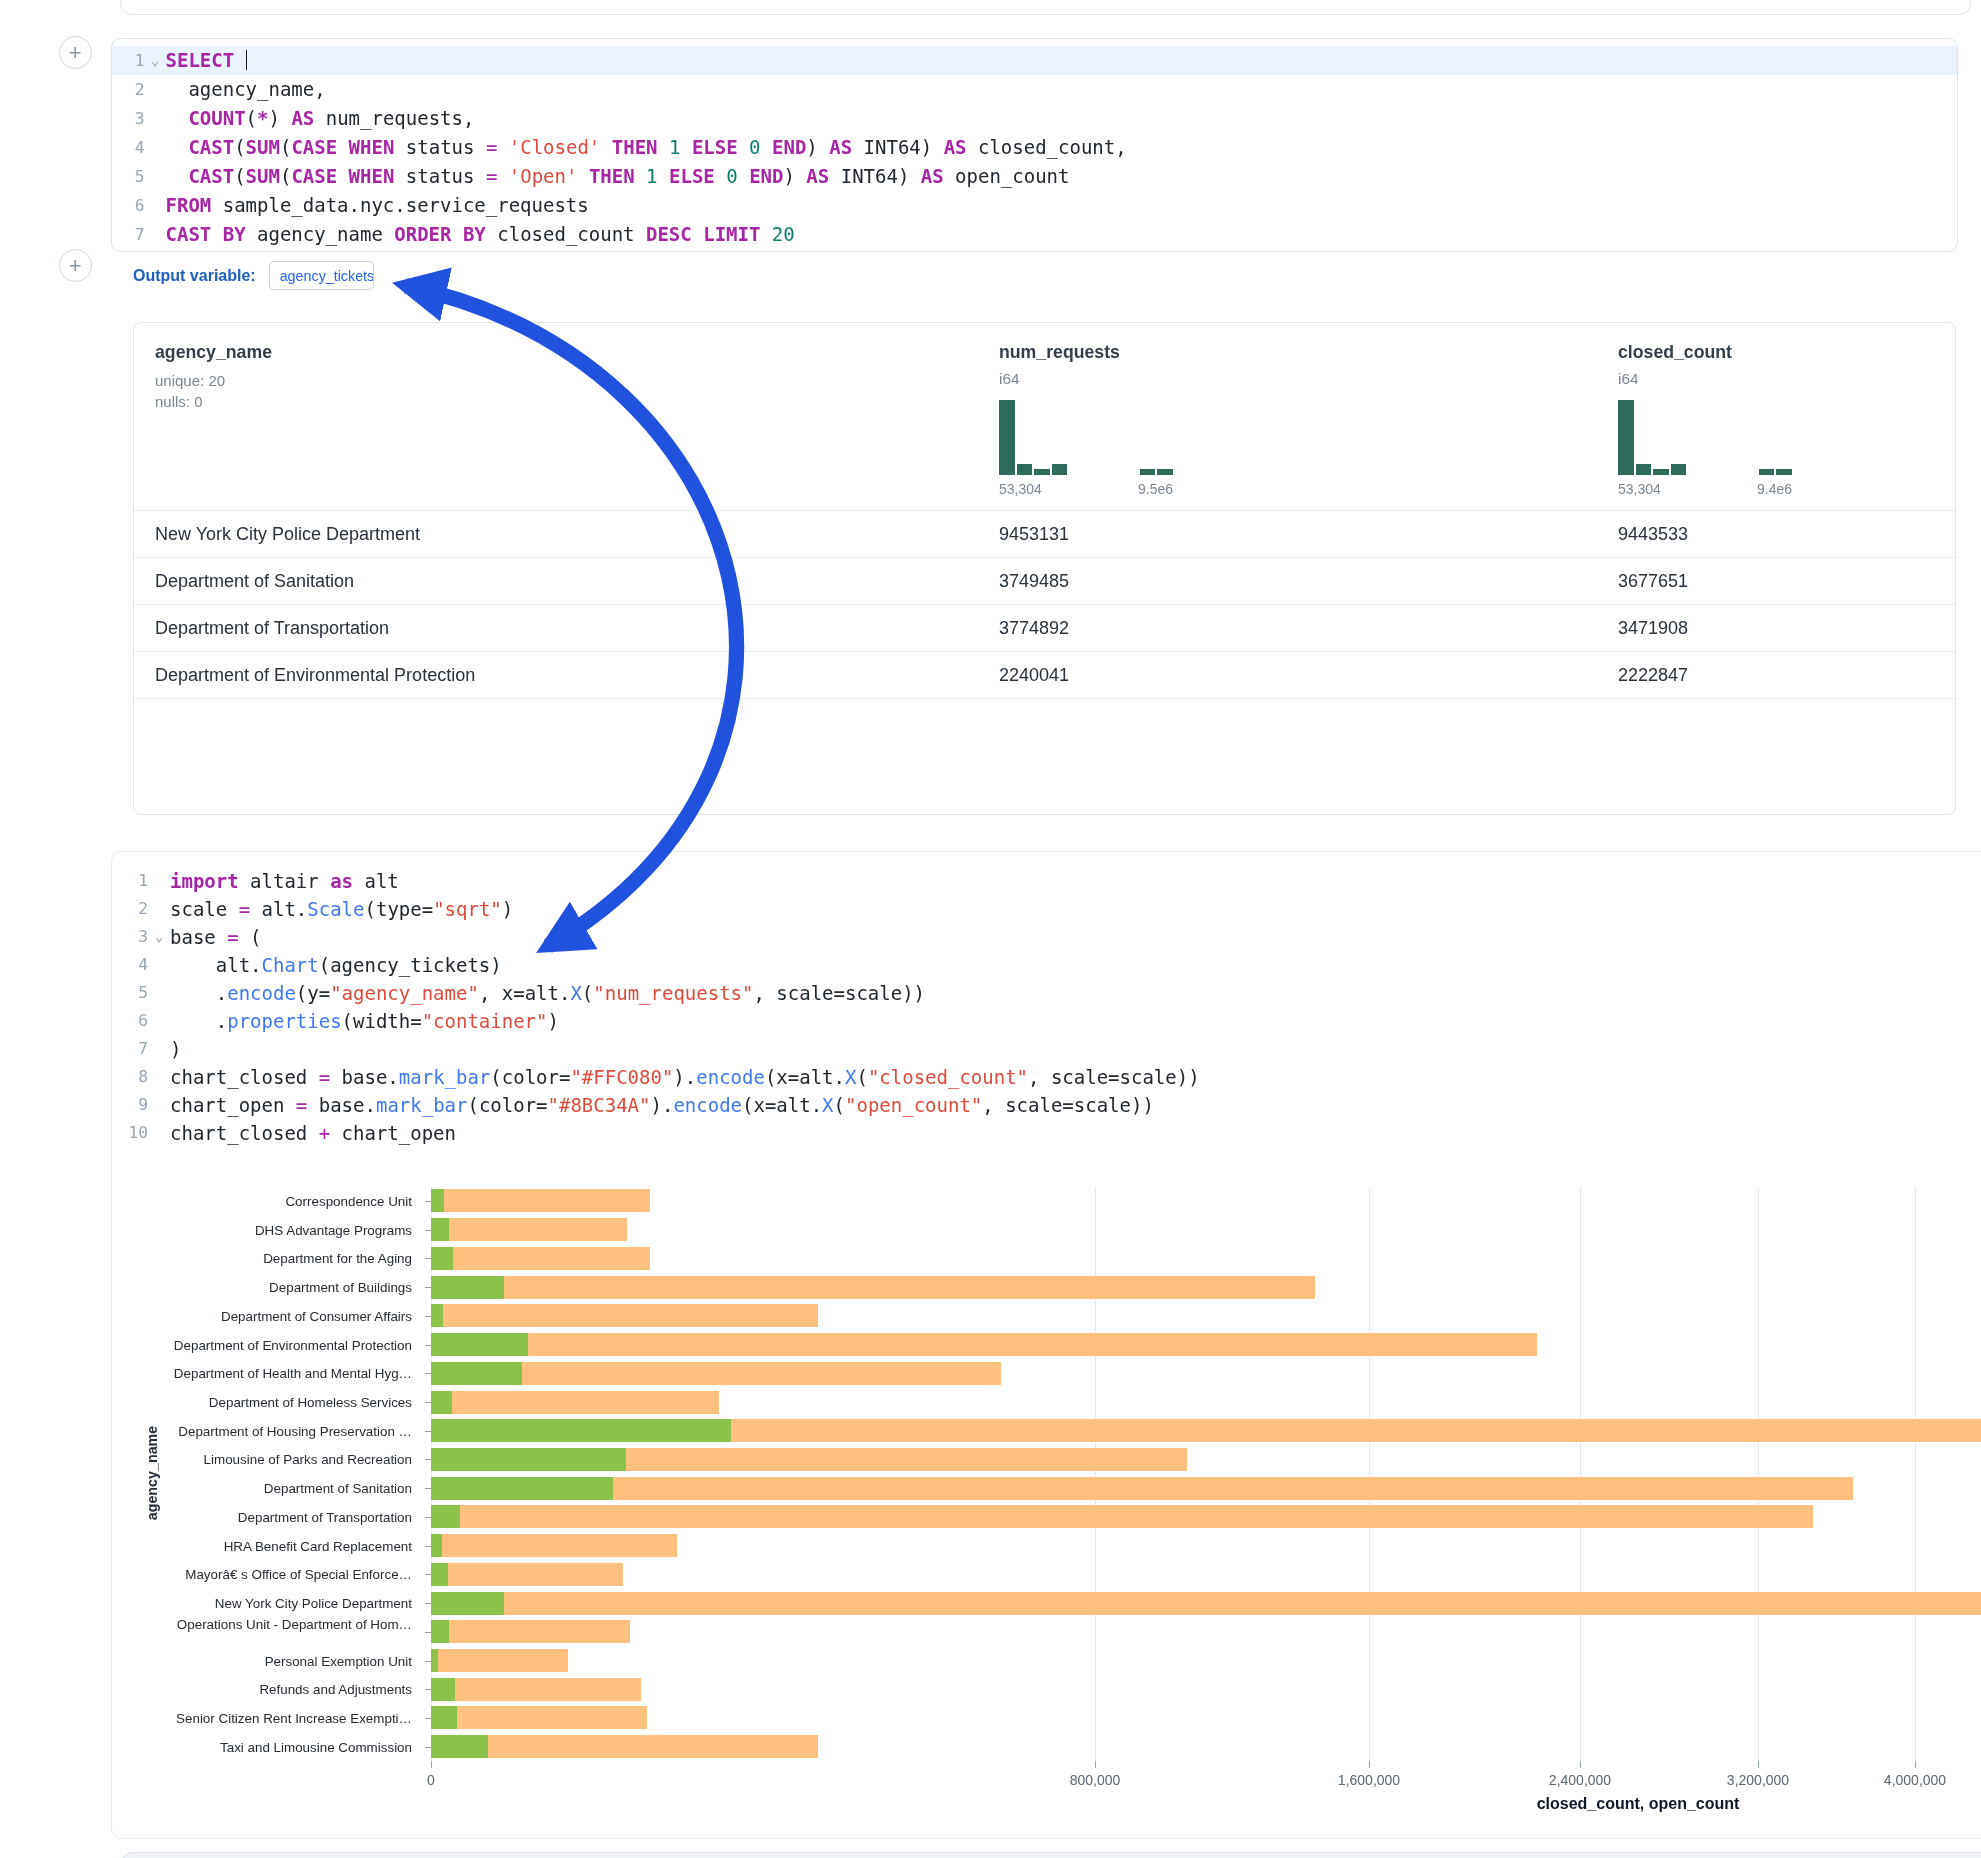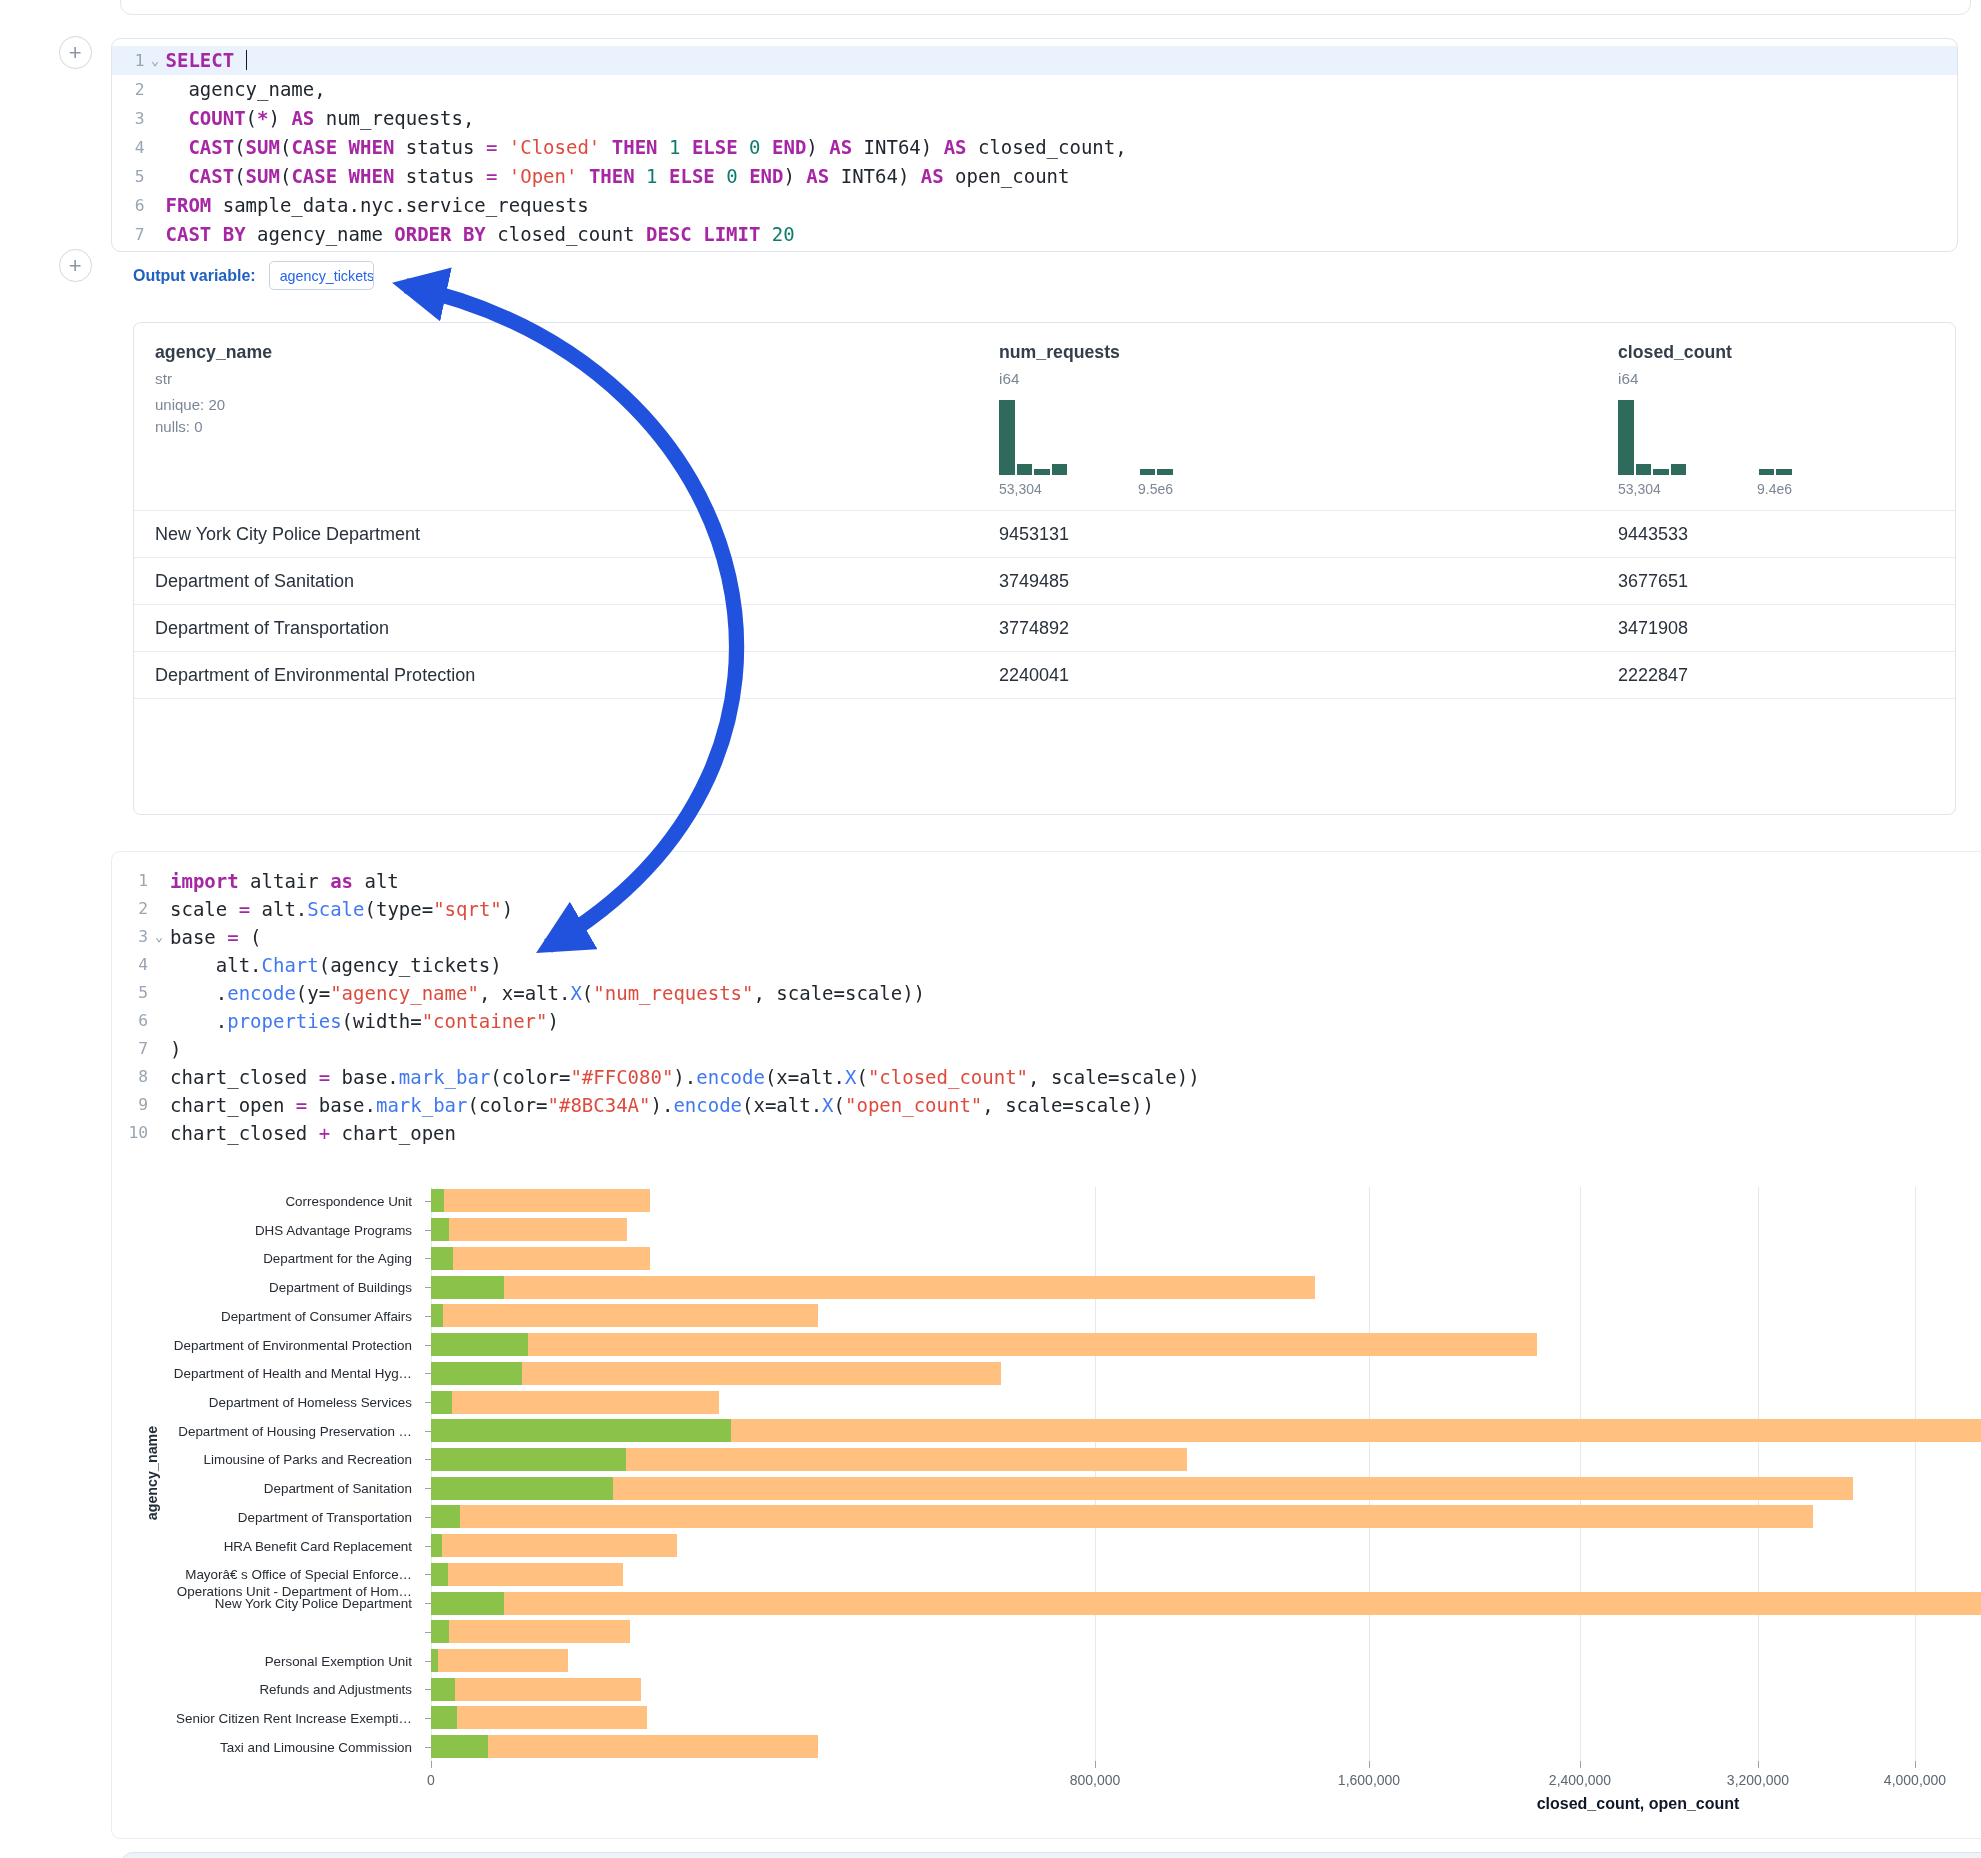--- a/index.html
+++ b/index.html
@@ -137,21 +137,20 @@
   <span class="ov-label">Output variable:</span>
   <span class="ov-pill">
       <span>agency_tickets</span>
     </span>
 </div>
 
 <div class="table-box">
   <div class="thead">
     <div class="th">
       <div class="cname">agency_name</div>
-      <div class="ctype">str</div>
       <div class="cmeta">unique: 20</div>
       <div class="cmeta">nulls: 0</div>
     </div>
     <div class="th">
       <div class="cname">num_requests</div>
       <div class="ctype">i64</div>
       <div class="hist" id="hist1">
           <div class="hbar" style="height: 100%; background: rgb(46, 107, 92);"></div>
           <div class="hbar" style="height: 15.3846%; background: rgb(46, 107, 92);"></div>
           <div class="hbar" style="height: 7.69231%; background: rgb(46, 107, 92);"></div>
@@ -340,21 +339,21 @@
       <div class="bar" style="left: 319px; top: 682px; width: 246px; background: rgb(255, 192, 128);"></div>
       <div class="bar" style="left: 319px; top: 682px; width: 10.5px; background: rgb(139, 195, 74);"></div>
       <div class="cat" style="top: 722px;">Mayorâ€ s Office of Special Enforce…</div>
       <div class="ytick" style="top: 722px;"></div>
       <div class="bar" style="left: 319px; top: 711px; width: 192px; background: rgb(255, 192, 128);"></div>
       <div class="bar" style="left: 319px; top: 711px; width: 16.6px; background: rgb(139, 195, 74);"></div>
       <div class="cat" style="top: 751px;">New York City Police Department</div>
       <div class="ytick" style="top: 751px;"></div>
       <div class="bar" style="left: 319px; top: 740px; width: 2279px; background: rgb(255, 192, 128);"></div>
       <div class="bar" style="left: 319px; top: 740px; width: 73px; background: rgb(139, 195, 74);"></div>
-      <div class="cat" style="top: 739px; text-align: right;">Operations Unit - Department of Hom…</div>
+      <div class="cat" style="top: 772px; text-align: right;">Operations Unit - Department of Hom…</div>
       <div class="ytick" style="top: 780px;"></div>
       <div class="bar" style="left: 319px; top: 768px; width: 199px; background: rgb(255, 192, 128);"></div>
       <div class="bar" style="left: 319px; top: 768px; width: 18px; background: rgb(139, 195, 74);"></div>
       <div class="cat" style="top: 809px;">Personal Exemption Unit</div>
       <div class="ytick" style="top: 809px;"></div>
       <div class="bar" style="left: 319px; top: 797px; width: 137px; background: rgb(255, 192, 128);"></div>
       <div class="bar" style="left: 319px; top: 797px; width: 7.4px; background: rgb(139, 195, 74);"></div>
       <div class="cat" style="top: 837px;">Refunds and Adjustments</div>
       <div class="ytick" style="top: 837px;"></div>
       <div class="bar" style="left: 319px; top: 826px; width: 210px; background: rgb(255, 192, 128);"></div>

